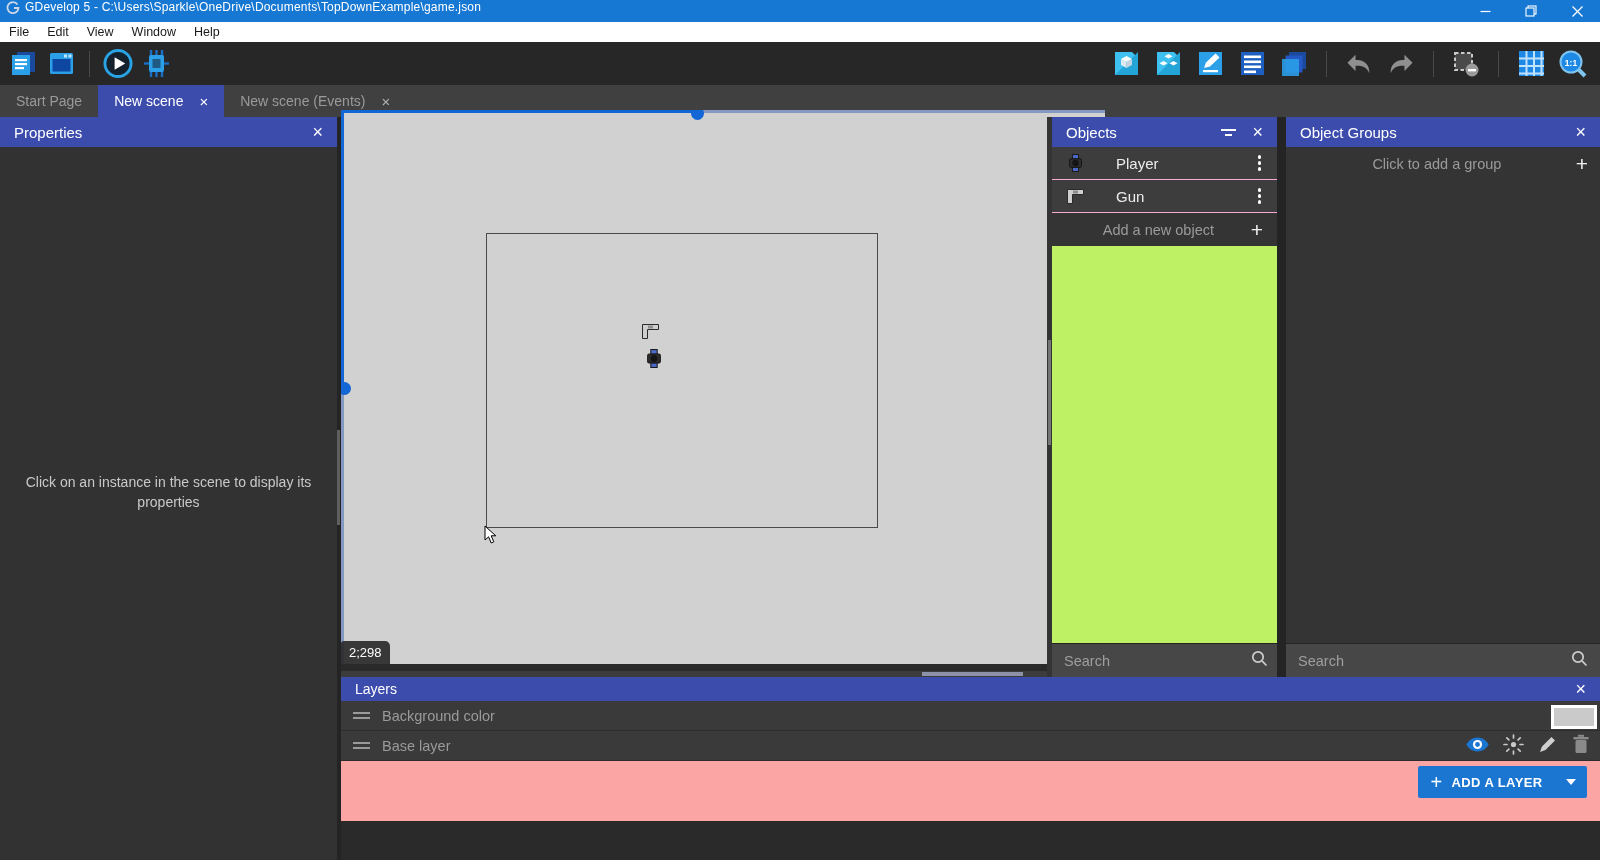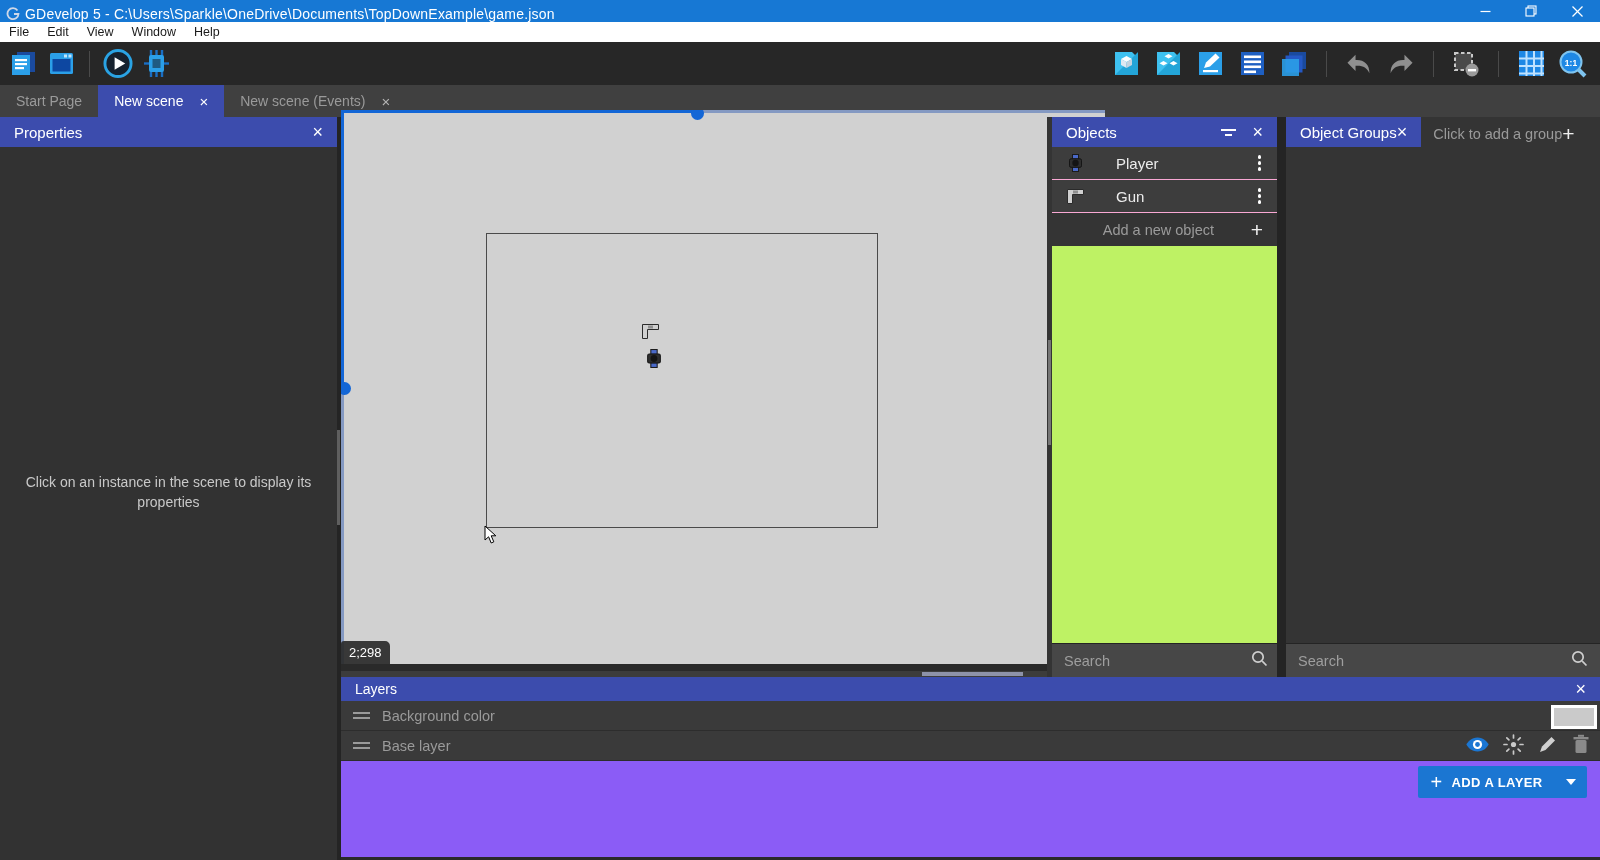--- a/index.html
+++ b/index.html
@@ -2,21 +2,21 @@
 <html><head>
 <meta charset="utf-8">
 <style>
   *{box-sizing:border-box;margin:0;padding:0}
   html,body{width:1600px;height:860px;overflow:hidden}
   body{font-family:"Liberation Sans",sans-serif;background:#2a2a2a;color:#ddd}
   .app{position:relative;width:1600px;height:860px;background:#2a2a2a}
 
   
   .titlebar{position:absolute;top:0;left:0;right:0;height:22px;background:#1778d4;color:#fff;
-            display:flex;align-items:flex-end;font-size:14px}
+            display:flex;align-items:flex-start;font-size:12px}
   .titlebar .logo{width:16px;height:16px;margin:0 4px 0 5px;display:flex;align-items:center;justify-content:center}
   .titlebar .title-text{white-space:nowrap;letter-spacing:.2px}
   .win-controls{margin-left:auto;display:flex;height:22px}
   .win-btn{width:46px;height:22px;display:flex;align-items:center;justify-content:center}
 
   
   .menubar{position:absolute;top:22px;left:0;right:0;height:20px;background:#ffffff;color:#1a1a1a;
            display:flex;align-items:center;font-size:12.5px;padding-left:0}
   .menu-item{padding:0 9px;height:20px;display:flex;align-items:center}
 
@@ -79,26 +79,26 @@
   .plus{font-size:21px;color:#eee;line-height:1;font-weight:400}
   .search-bar{position:absolute;bottom:0;left:0;right:0;height:34px;background:#474747;border-top:1px solid #242424;
       display:flex;align-items:center;padding:0 12px}
   .search-bar input{flex:1;background:transparent;border:none;outline:none;font-size:14.5px;color:#ddd;
       font-family:"Liberation Sans",sans-serif}
   .search-bar input::placeholder{color:#9e9e9e;opacity:1}
 
   .v-divider-mid{position:absolute;top:117px;left:1277px;width:9px;height:560px;background:#242424}
 
   
-  .groups-panel{position:absolute;top:117px;left:1286px;width:314px;height:560px;background:#343434;display:flex;flex-direction:row}
+  .groups-panel{position:absolute;top:117px;left:1286px;width:314px;height:560px;background:#343434;display:flex;flex-direction:column}
   .group-empty-row{height:33px;display:flex;align-items:center;padding:0 12px}
   .group-empty-row .empty-label{flex:1;text-align:center;font-size:14.5px;color:#9a9a9a}
 
   
-  .layers-panel{position:absolute;top:677px;left:341px;width:1259px;height:180px;background:#8b5cf6;display:flex;flex-direction:column}
+  .layers-panel{position:absolute;top:677px;left:341px;width:1259px;height:144px;background:#fca5a5;display:flex;flex-direction:column}
   .layers-panel .panel-header{height:24px;font-size:14px}
   .layer-row{height:30px;display:flex;align-items:center;background:#3a3a3a;border-bottom:1px solid #2d2d2d;padding:0 12px;position:relative}
   .layer-row .drag{display:flex;flex-direction:column;gap:3px;margin-right:12px;padding:3px 0}
   .layer-row .drag i{display:block;width:17px;height:2px;background:#9a9a9a}
   .layer-label{font-size:14.5px;color:#9a9a9a}
   .layer-actions{position:absolute;right:10px;top:0;height:30px;display:flex;align-items:center;gap:14px}
   .swatch{position:absolute;right:3px;top:4px;width:46px;height:24px;background:#cacaca;border:3px solid #fff}
   .add-layer-btn{position:absolute;right:13px;top:89px;width:169px;height:32px;background:#1b76d2;border-radius:2px;
       display:flex;align-items:center;color:#fff}
   .add-layer-btn .lbl-wrap{flex:1;display:flex;align-items:center;justify-content:center;gap:9px;

